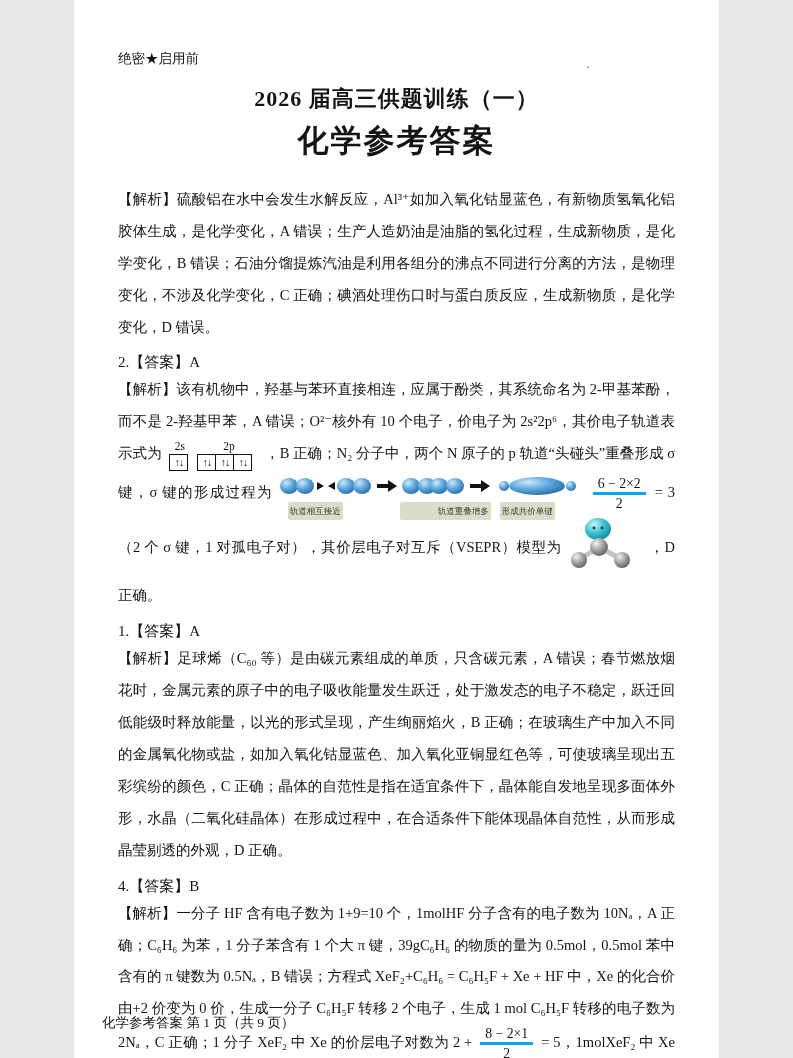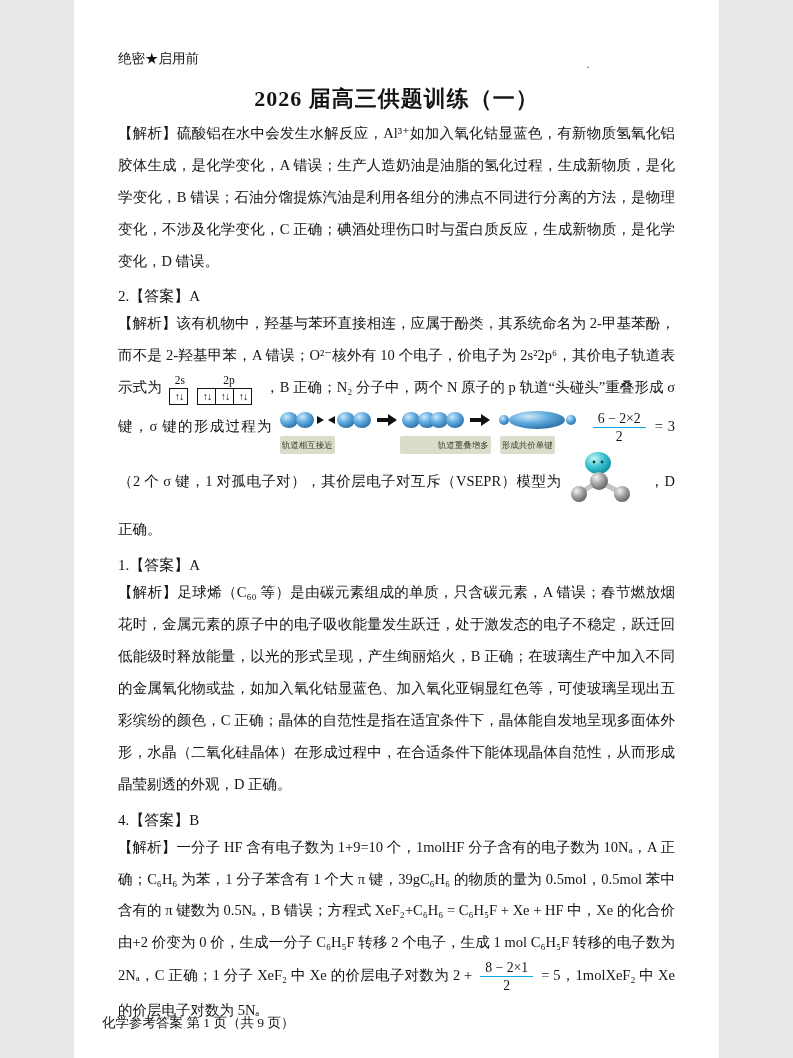--- a/index.html
+++ b/index.html
@@ -11,50 +11,51 @@
     font-family:"Liberation Serif","DejaVu Serif",serif;
     color:#141414;
   }
   .classification { font-size:13.5px; margin:0 0 6px 0; }
   .artifact-dot { position:absolute; top:60px; left:512px; font-size:12px; color:#444; }
   h1.title { text-align:center; font-size:22px; font-weight:bold; margin:16px 0 4px 0; letter-spacing:1px; }
   h2.subtitle { text-align:center; font-size:31px; font-weight:bold; margin:6px 0 22px 0; letter-spacing:2px; }
   p.answer-line { font-size:15px; margin:8px 0 2px 0; }
   p.analysis { font-size:14.5px; line-height:2.2; text-align:justify; margin:2px 0 10px 0; }
   .frac { display:inline-block; vertical-align:middle; text-align:center; line-height:1.25; margin:0 4px; font-size:0.95em; }
-  .frac .num { display:block; border-bottom:1px solid #0ea5e9; padding:0 5px; }
+  .frac .num { display:block; border-bottom:3px solid #0ea5e9; padding:0 5px; }
   .frac .den { display:block; }
   
   .orbital { display:inline-block; vertical-align:middle; margin:0 4px; line-height:1.1; }
   .orow { display:block; font-size:11.5px; line-height:1.25; }
   .l2s { display:inline-block; width:21px; text-align:center; }
   .lgap, .ogap { display:inline-block; width:10px; }
   .l2p { display:inline-block; width:57px; text-align:center; }
   .obox { display:inline-block; width:19px; height:17px; border:1px solid #141414; font-size:10.5px;
           line-height:16px; text-align:center; letter-spacing:-1px; vertical-align:top; background:#fff; }
   .o2p { margin-left:-1px; }
   
   .sigma { display:inline-block; position:relative; width:302px; height:46px; vertical-align:middle; margin:0 2px; }
   .sigma svg { position:absolute; top:0; left:0; }
   .sig-lab { position:absolute; top:31px; font-size:8.5px; white-space:nowrap; color:#3a4030;
              background:#d9ddc9; padding:0 2px; border-radius:2px; }
-  .sig-lab.s1 { left:0; } .sig-lab.s2 { left:120px;padding-left:38px; } .sig-lab.s3 { left:220px; }
+  .sig-lab.s1 { left:8px; } .sig-lab.s2 { left:120px;padding-left:38px; } .sig-lab.s3 { left:220px; }
   
   .vsepr { display:inline-block; vertical-align:middle; margin:0 4px; }
   .footer { position:absolute; bottom:26px; left:0; width:100%; text-align:left; font-size:13.5px; color:#141414;padding-left:28px; }
 </style>
 </head>
 <body>
 
 <div class="page">
 
   <p class="classification">绝密★启用前</p>
   <span class="artifact-dot">·</span>
 
   <h1 class="title">2026 届高三供题训练（一）</h1>
+  <h2 class="subtitle">化学参考答案</h2>
 
   <p class="analysis">【解析】硫酸铝在水中会发生水解反应，Al³⁺如加入氧化钴显蓝色，有新物质氢氧化铝胶体生成，是化学变化，A 错误；生产人造奶油是油脂的氢化过程，生成新物质，是化学变化，B 错误；石油分馏提炼汽油是利用各组分的沸点不同进行分离的方法，是物理变化，不涉及化学变化，C 正确；碘酒处理伤口时与蛋白质反应，生成新物质，是化学变化，D 错误。</p>
 
   <p class="answer-line">2.【答案】A</p>
   <p class="analysis">
     <span>【解析】该有机物中，羟基与苯环直接相连，应属于酚类，其系统命名为 2-甲基苯酚，而不是 2-羟基甲苯，A 错误；O²⁻核外有 10 个电子，价电子为 2s²2p⁶，其价电子轨道表示式为</span>
 
     <span class="orbital">
       <span class="orow">
         <span class="l2s">2s</span><span class="lgap"></span><span class="l2p">2p</span>

